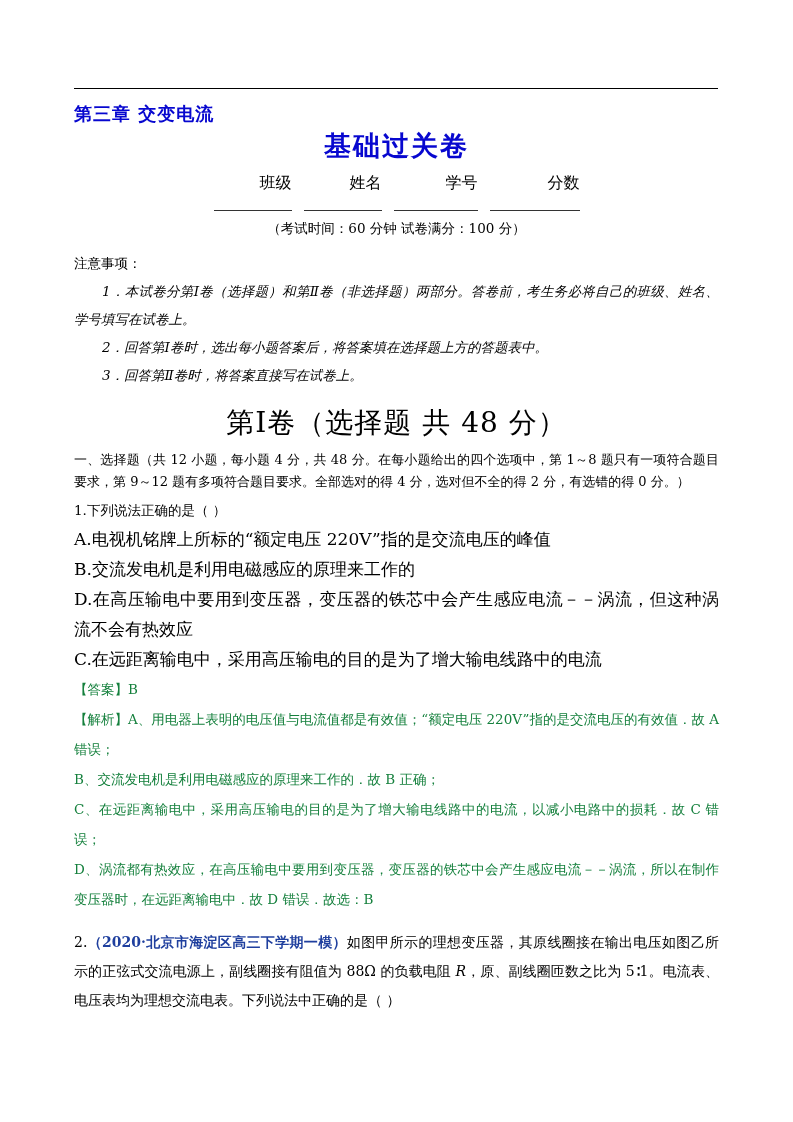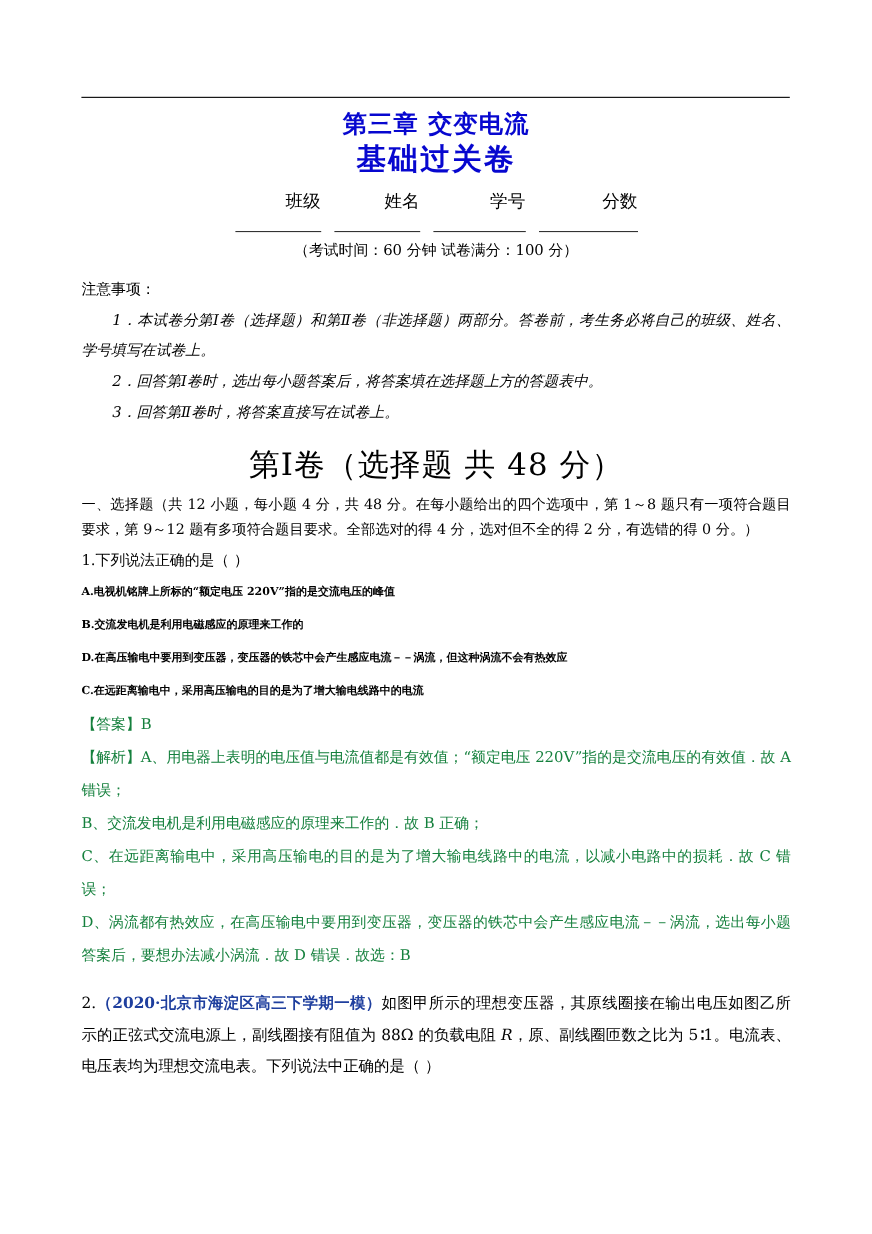--- a/index.html
+++ b/index.html
@@ -36,25 +36,25 @@
   
   .content {
     position: absolute;
     left: 74px;
     top: 96px;
     width: 645px;
   }
 
   
   .chapter-title {
-    text-align: center;
+    text-align: left;
     color: #0707cf;
     font-family: "DejaVu Sans", "Liberation Sans", sans-serif;
     font-weight: bold;
-    font-size: 22px;
+    font-size: 18px;
     letter-spacing: 1px;
     margin: 5px 0 2px 0;
     line-height: 26px;
   }
   .paper-title {
     text-align: center;
     color: #0707cf;
     font-family: "DejaVu Sans", "Liberation Sans", sans-serif;
     font-weight: bold;
     font-size: 27px;
@@ -129,25 +129,24 @@
   }
 
   
   .q-stem {
     font-size: 13.5px;
     line-height: 27px;
     margin: 0;
     text-align: justify;
   }
   .q-option {
-    font-size: 10px;
+    font-size: 17px;
     line-height: 30px;
     margin: 0;
     text-align: justify;
-    font-weight: bold;
   }
 
   
   .ans-line, .ana-line {
     color: #15803d;
     font-size: 13.5px;
     line-height: 30px;
     margin: 0;
     text-align: justify;
   }
@@ -215,21 +214,21 @@
     <p class="q-option">A.电视机铭牌上所标的“额定电压 220V”指的是交流电压的峰值</p>
     <p class="q-option">B.交流发电机是利用电磁感应的原理来工作的</p>
     <p class="q-option">D.在高压输电中要用到变压器，变压器的铁芯中会产生感应电流－－涡流，但这种涡流不会有热效应</p>
     <p class="q-option">C.在远距离输电中，采用高压输电的目的是为了增大输电线路中的电流</p>
 
     <div class="ana-block">
       <p class="ans-line">【答案】B</p>
       <p class="ana-line">【解析】A、用电器上表明的电压值与电流值都是有效值；“额定电压 220V”指的是交流电压的有效值．故 A 错误；</p>
       <p class="ana-line">B、交流发电机是利用电磁感应的原理来工作的．故 B 正确；</p>
       <p class="ana-line">C、在远距离输电中，采用高压输电的目的是为了增大输电线路中的电流，以减小电路中的损耗．故 C 错误；</p>
-      <p class="ana-line">D、涡流都有热效应，在高压输电中要用到变压器，变压器的铁芯中会产生感应电流－－涡流，选出每小题答案后，要想办法减小涡流．故 D 错误．故选：B</p>
+      <p class="ana-line">D、涡流都有热效应，在高压输电中要用到变压器，变压器的铁芯中会产生感应电流－－涡流，所以在制作变压器时，在远距离输电中．故 D 错误．故选：B</p>
     </div>
 
     <p class="q2">
       <span>2.</span><span class="cite">（2020·北京市海淀区高三下学期一模）</span><span>如图甲所示的理想变压器，其原线圈接在输出电压如图乙所示的正弦式交流电源上，副线圈接有阻值为 88Ω 的负载电阻 </span><span class="ital">R</span><span>，原、副线圈匝数之比为 5∶1。电流表、电压表均为理想交流电表。下列说法中正确的是（      ）</span>
     </p>
 
   </div>
 </div>
 
 </body></html>

